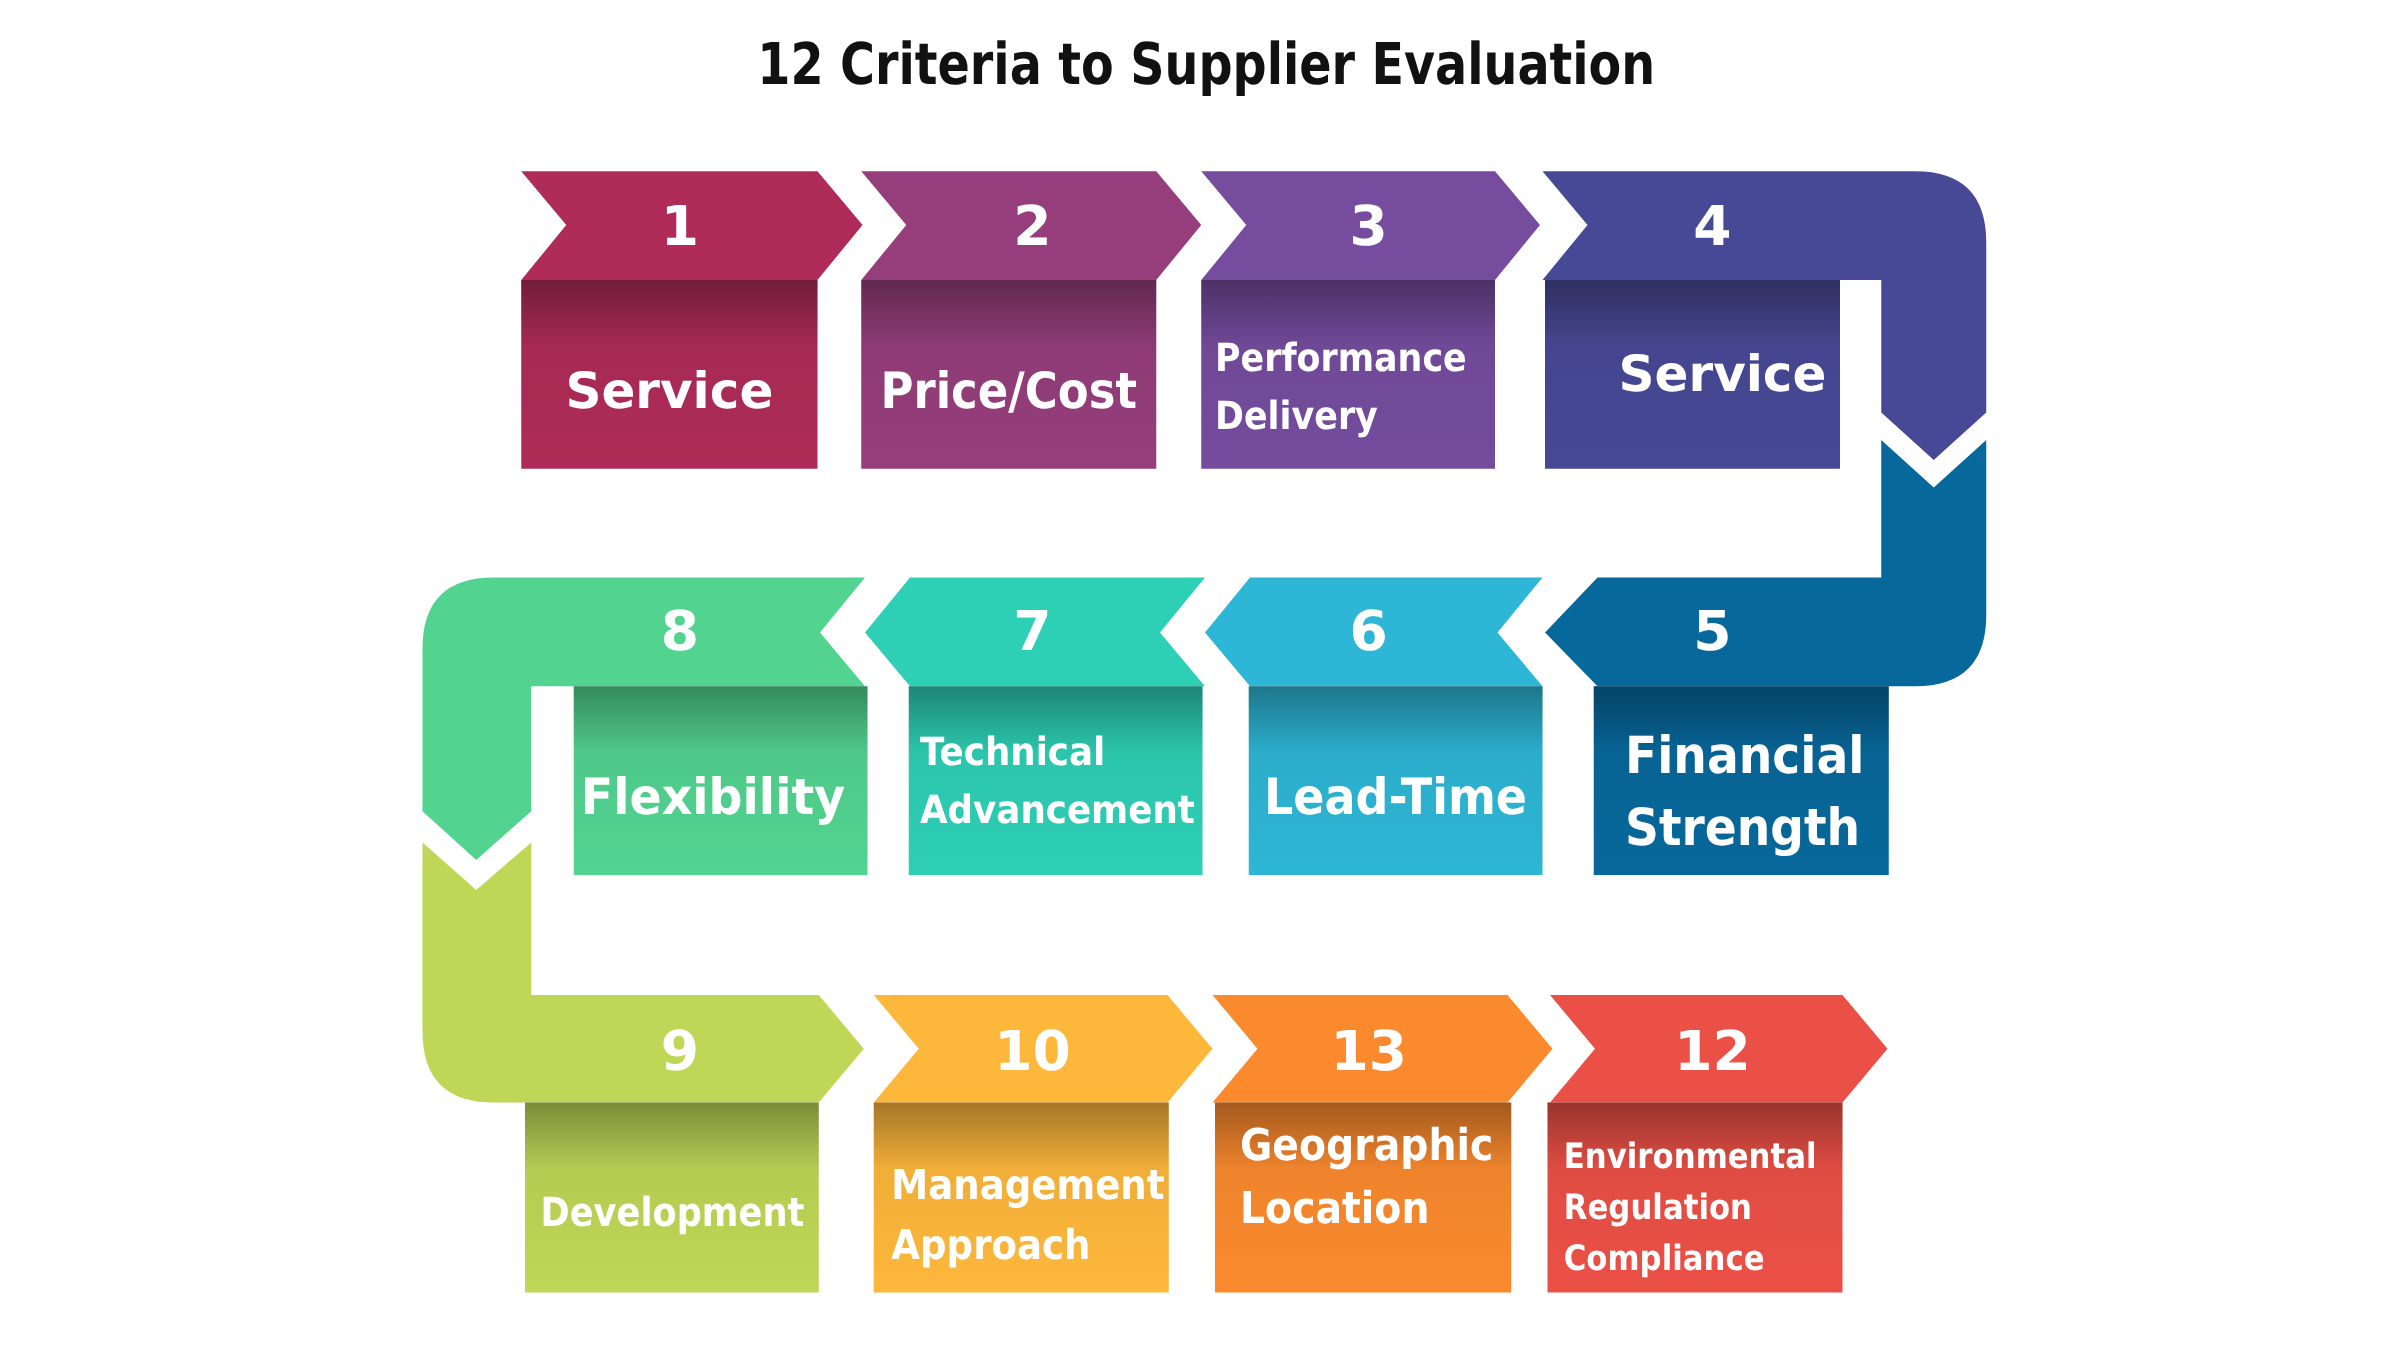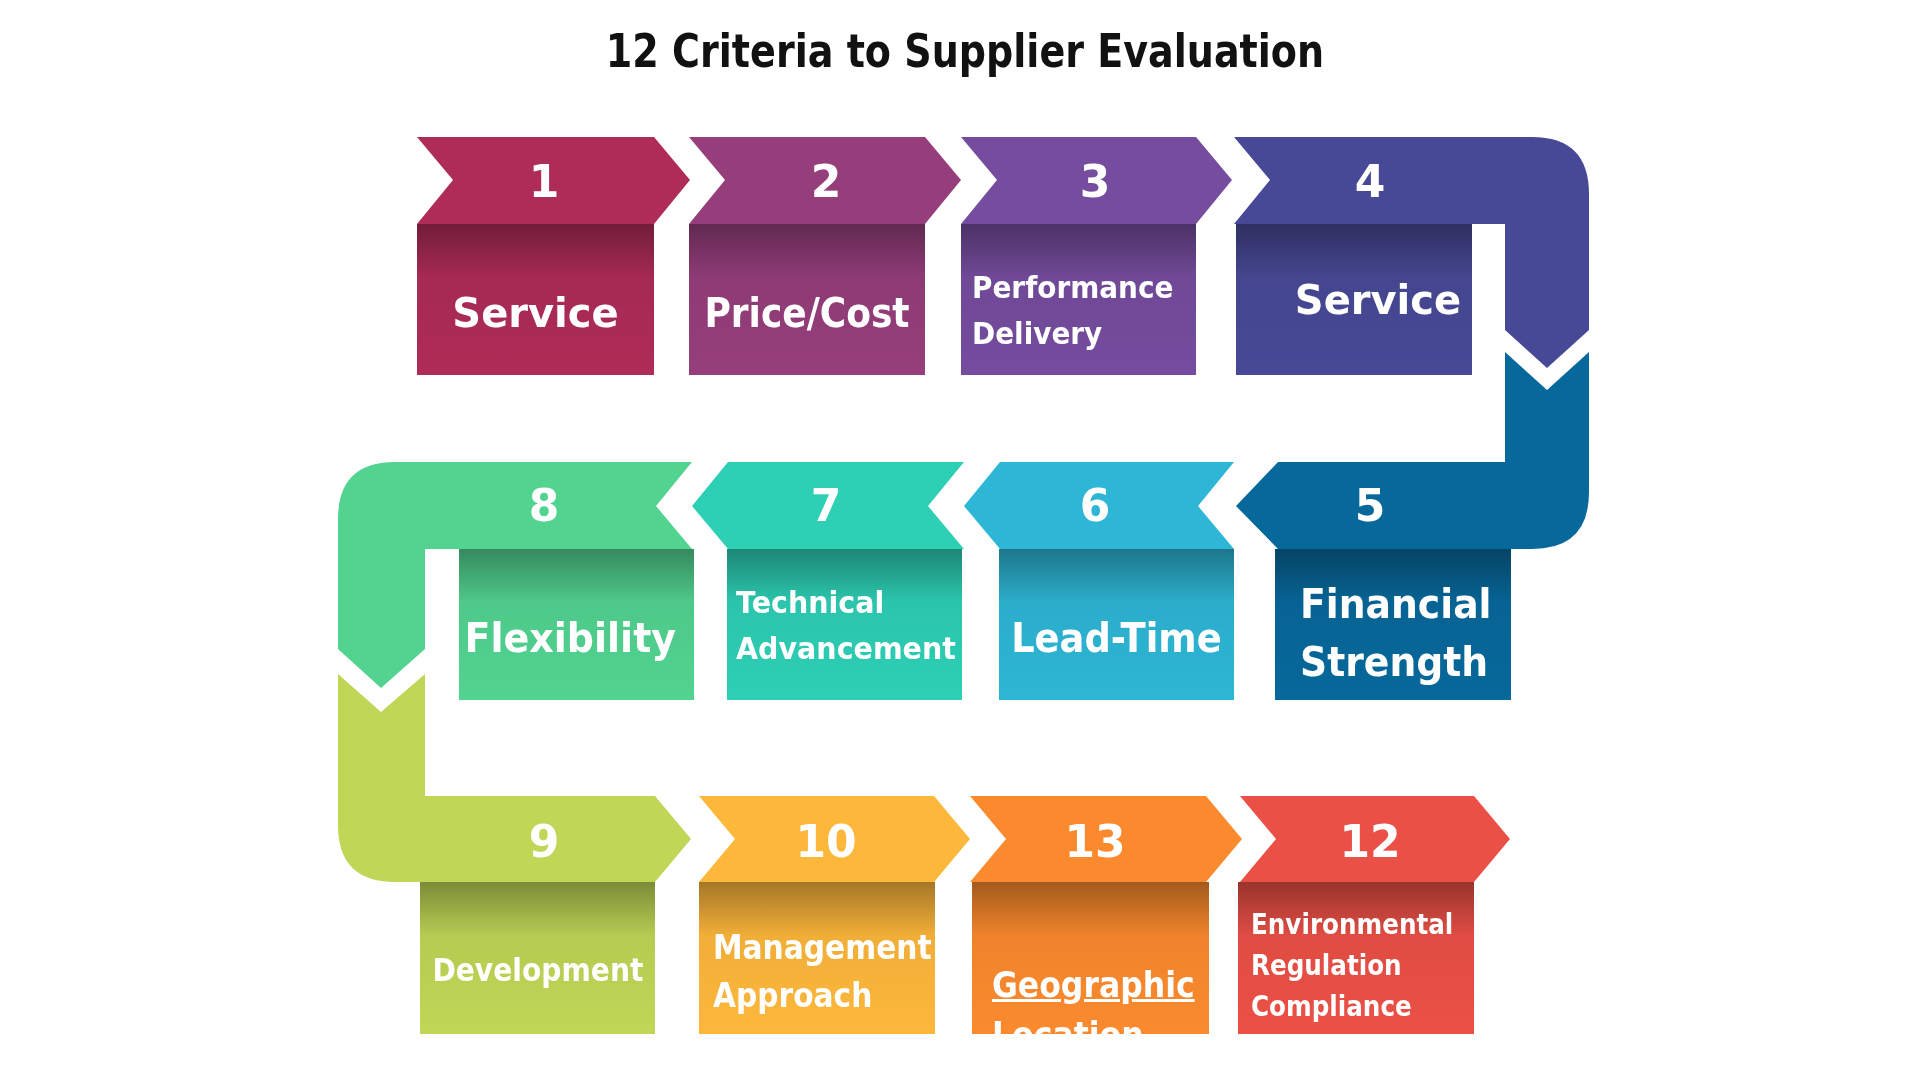--- a/index.html
+++ b/index.html
@@ -114,21 +114,21 @@
   <span class="lbl" style="font-size:40px;transform:scaleX(0.95);transform-origin:center;">Flexibility</span>
 </div>
 
 <div class="box" style="left:420px;top:920px;width:235px;height:100px;justify-content:center;">
   <span class="lbl" style="font-size:32px;transform:scaleX(0.88);transform-origin:center;">Development</span>
 </div>
 <div class="box" style="left:713px;top:920px;width:222px;height:100px;align-items:flex-end;">
   <span class="lbl" style="font-size:33px;line-height:48px;transform:scaleX(0.9);">Management
 Approach</span>
 </div>
-<div class="box" style="left:992px;top:960px;width:217px;height:100px;text-decoration:underline;">
+<div class="box" style="left:992px;top:892px;width:217px;height:100px;">
   <span class="lbl" style="font-size:35px;line-height:50px;transform:scaleX(0.9);">Geographic
 Location</span>
 </div>
 <div class="box" style="left:1251px;top:905px;width:223px;height:120px;">
   <span class="lbl" style="font-size:28px;line-height:41px;transform:scaleX(0.88);">Environmental
 Regulation
 Compliance</span>
 </div>
 
 </body></html>

